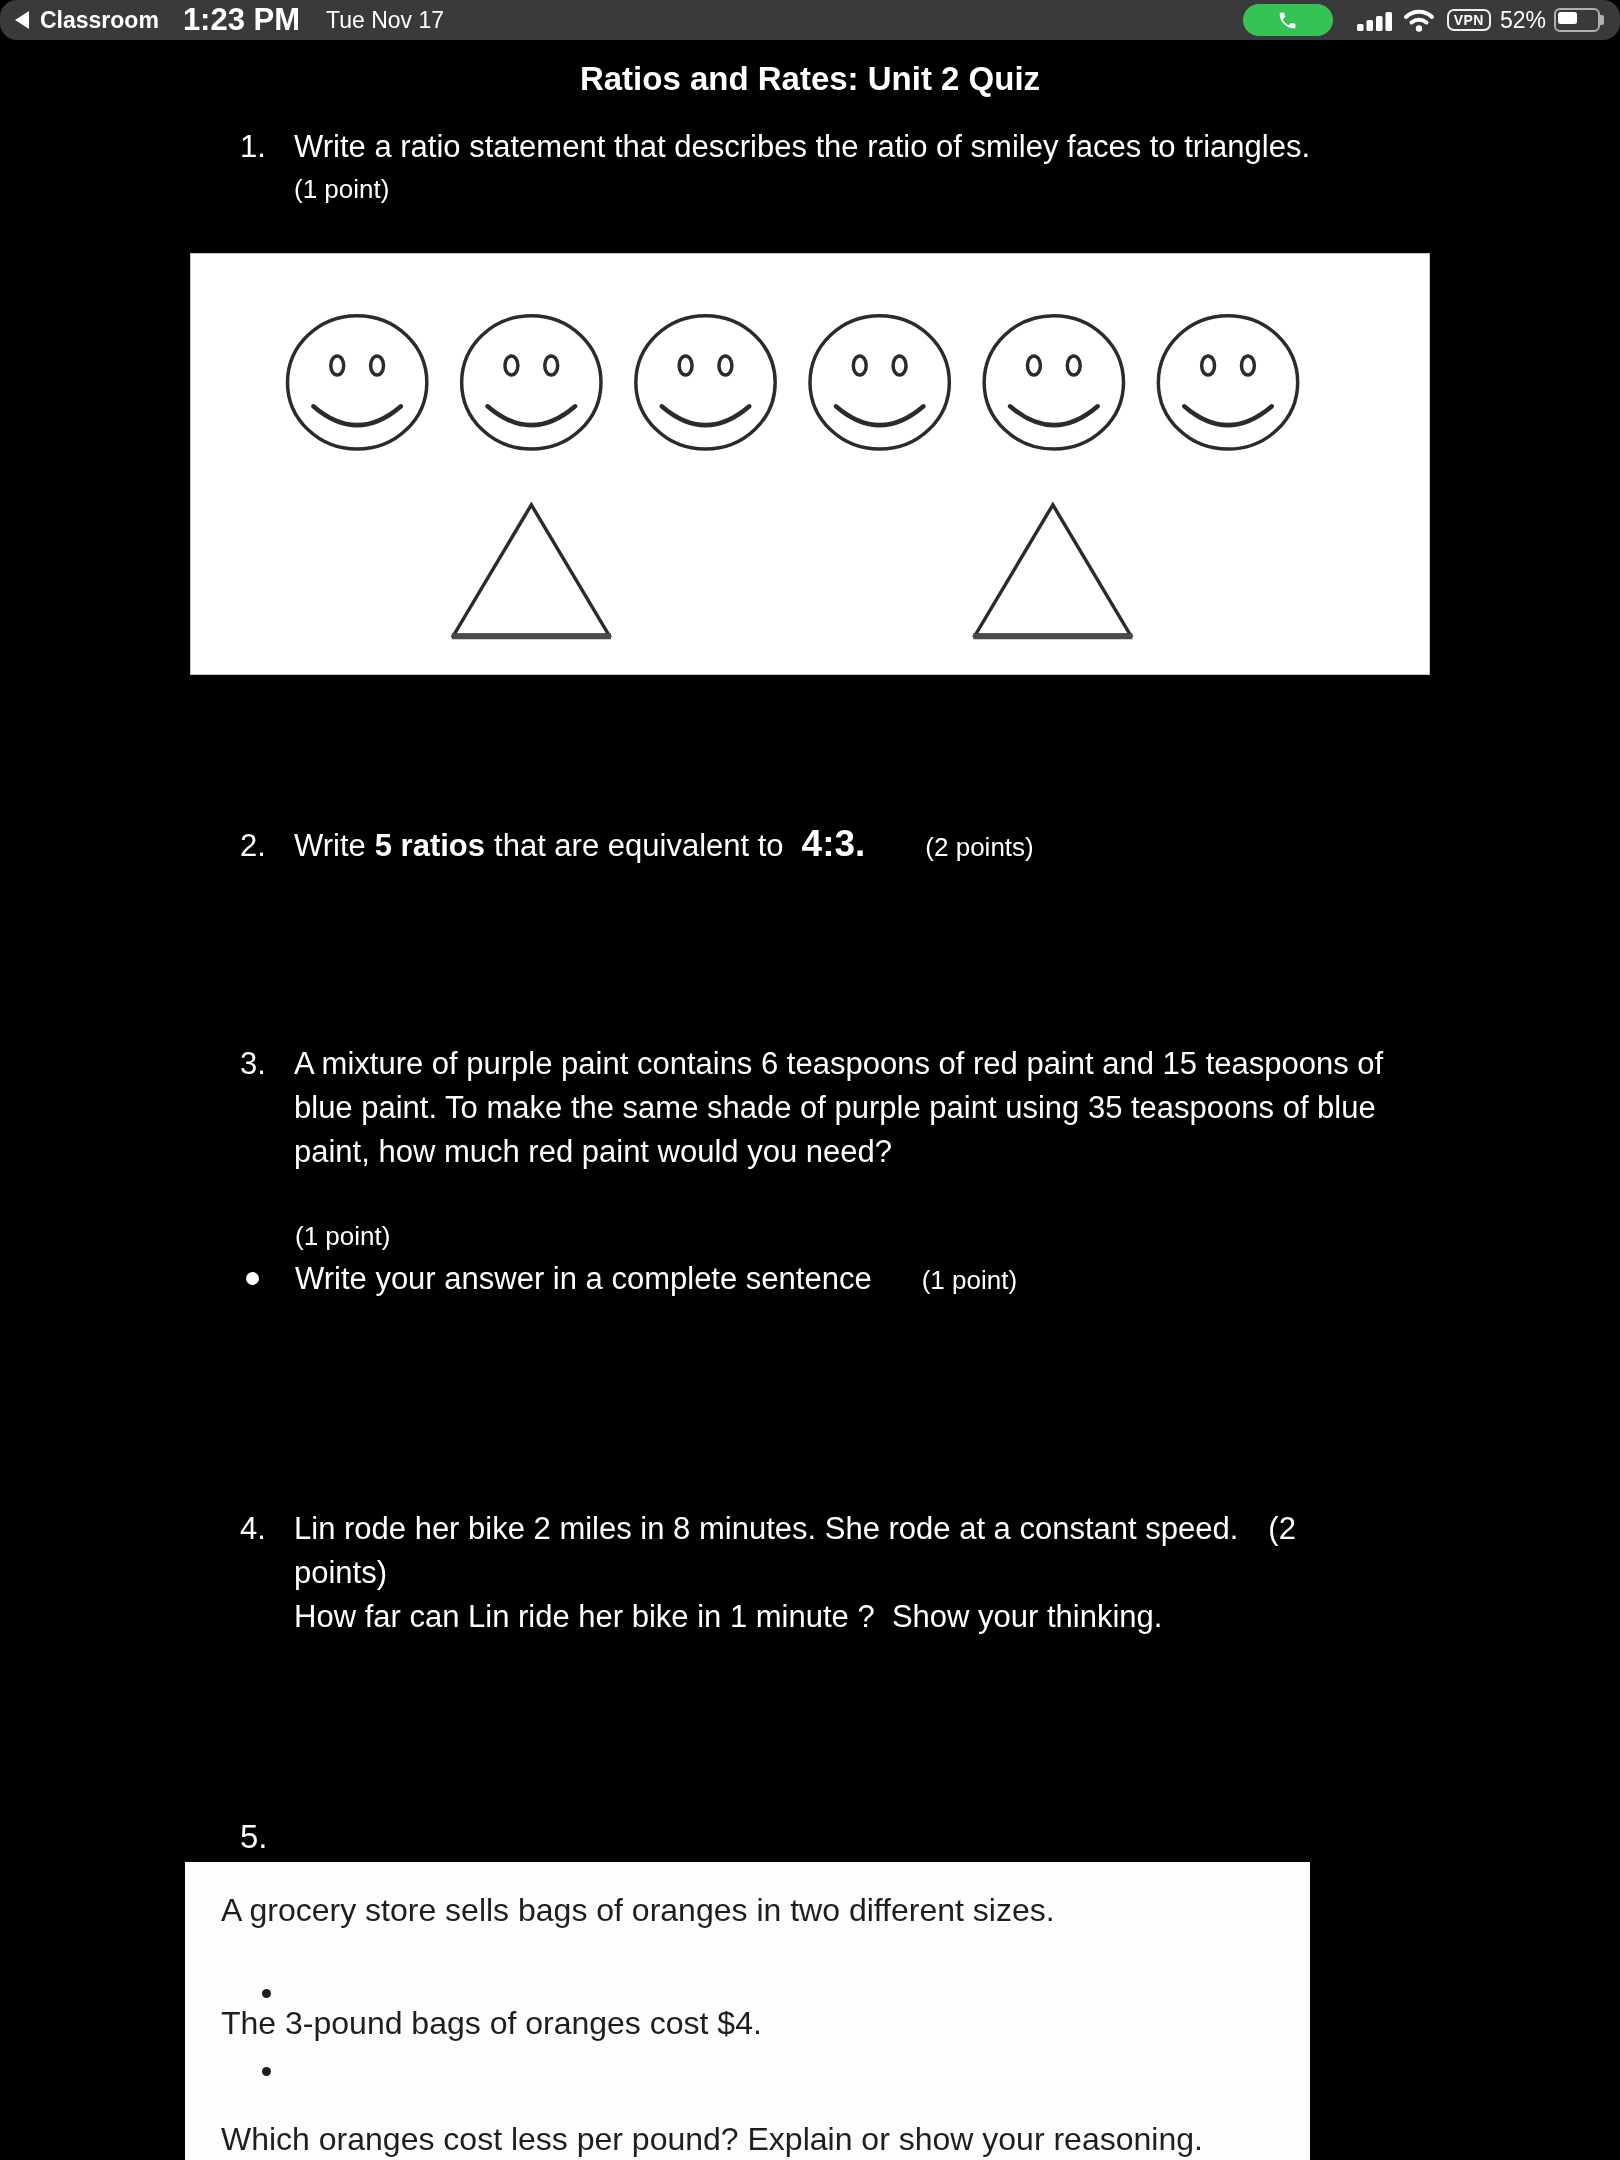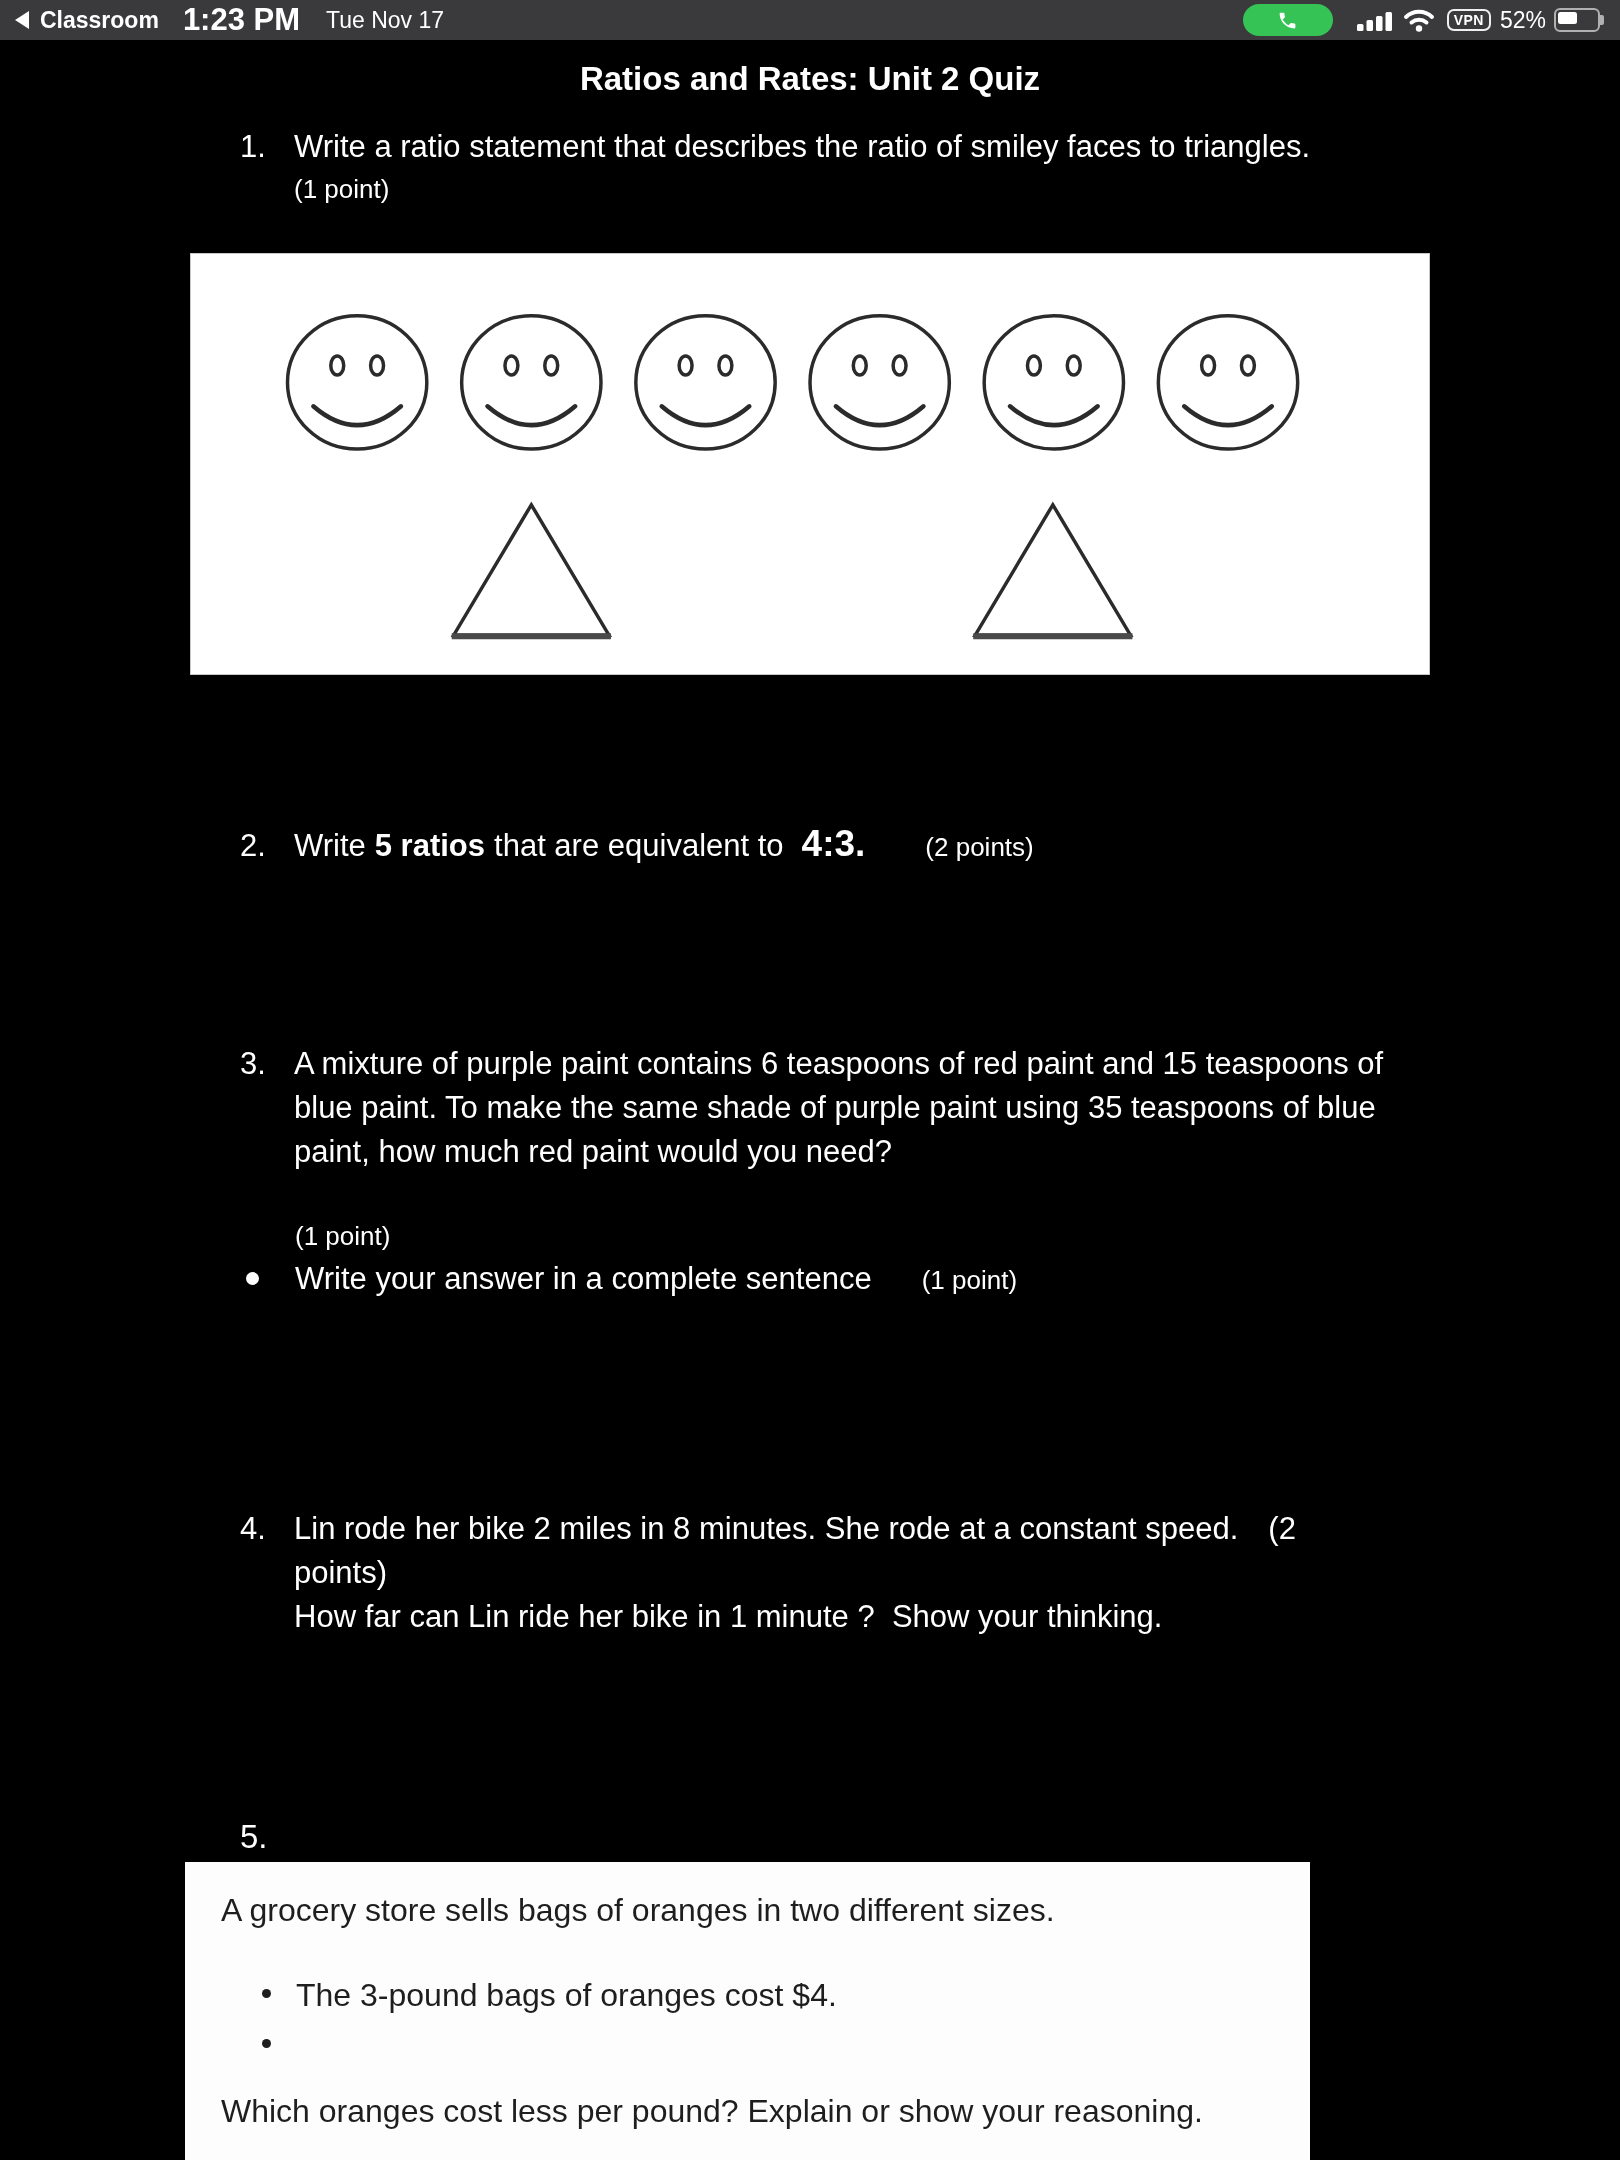--- a/index.html
+++ b/index.html
@@ -1,21 +1,21 @@
 <!DOCTYPE html>
 <html><head>
 <meta charset="utf-8">
 <style>
   html,body{margin:0;padding:0;background:#000;}
   .screen{position:relative;width:1620px;height:2160px;background:#000;overflow:hidden;
           font-family:"Liberation Sans",sans-serif;color:#fff;}
   
   .status-bar{position:absolute;left:0;top:0;width:1620px;height:40px;background:#3a3a3c;
               display:flex;align-items:center;justify-content:space-between;box-sizing:border-box;
-              padding:0 14px 0 15px;}
+              padding:0 14px 0 15px;border-radius:17px;}
   .sb-left{display:flex;align-items:center;}
   .back-btn{display:flex;align-items:center;cursor:default;}
   .back-tri{width:0;height:0;border-top:9px solid transparent;border-bottom:9px solid transparent;
             border-right:14px solid #fff;margin-right:11px;}
   .sb-app{font-size:23px;font-weight:600;}
   .sb-time{font-size:31px;font-weight:600;margin-left:24px;}
   .sb-date{font-size:23px;font-weight:400;margin-left:26px;}
   .sb-right{display:flex;align-items:center;}
   .call-pill{width:90px;height:32px;border-radius:16px;background:#35c355;display:flex;
              align-items:center;justify-content:center;margin-right:14px;}
@@ -56,21 +56,21 @@
   .bullets .sub-pts{margin-left:55px;line-height:34px;margin-top:2px;}
   .inline-pts{font-size:26px;margin-left:50px;}
   #q4{top:1467px;}
   .q4-tail{margin-left:30px;}
   #q5num{top:1775px;font-size:33px;}
   
   .card{position:absolute;left:185px;top:1822px;width:1125px;height:298px;background:#fdfdfd;
         color:#1e1e1e;box-sizing:border-box;padding:24px 20px 0 36px;font-size:32px;}
   .card-intro{line-height:48px;}
   .card-bullets{margin-top:36px;}
-  .card-brow{display:flex;}
+  .card-brow{display:flex;flex-direction:column;}
   .card-bdot{width:9px;height:9px;border-radius:50%;background:#1e1e1e;flex-shrink:0;
              margin:19px 25px 0 41px;}
   .card-btext{line-height:50px;}
   .card-question{margin-top:40px;line-height:46px;}
 </style>
 </head>
 <body>
 
 <div class="screen">
 

